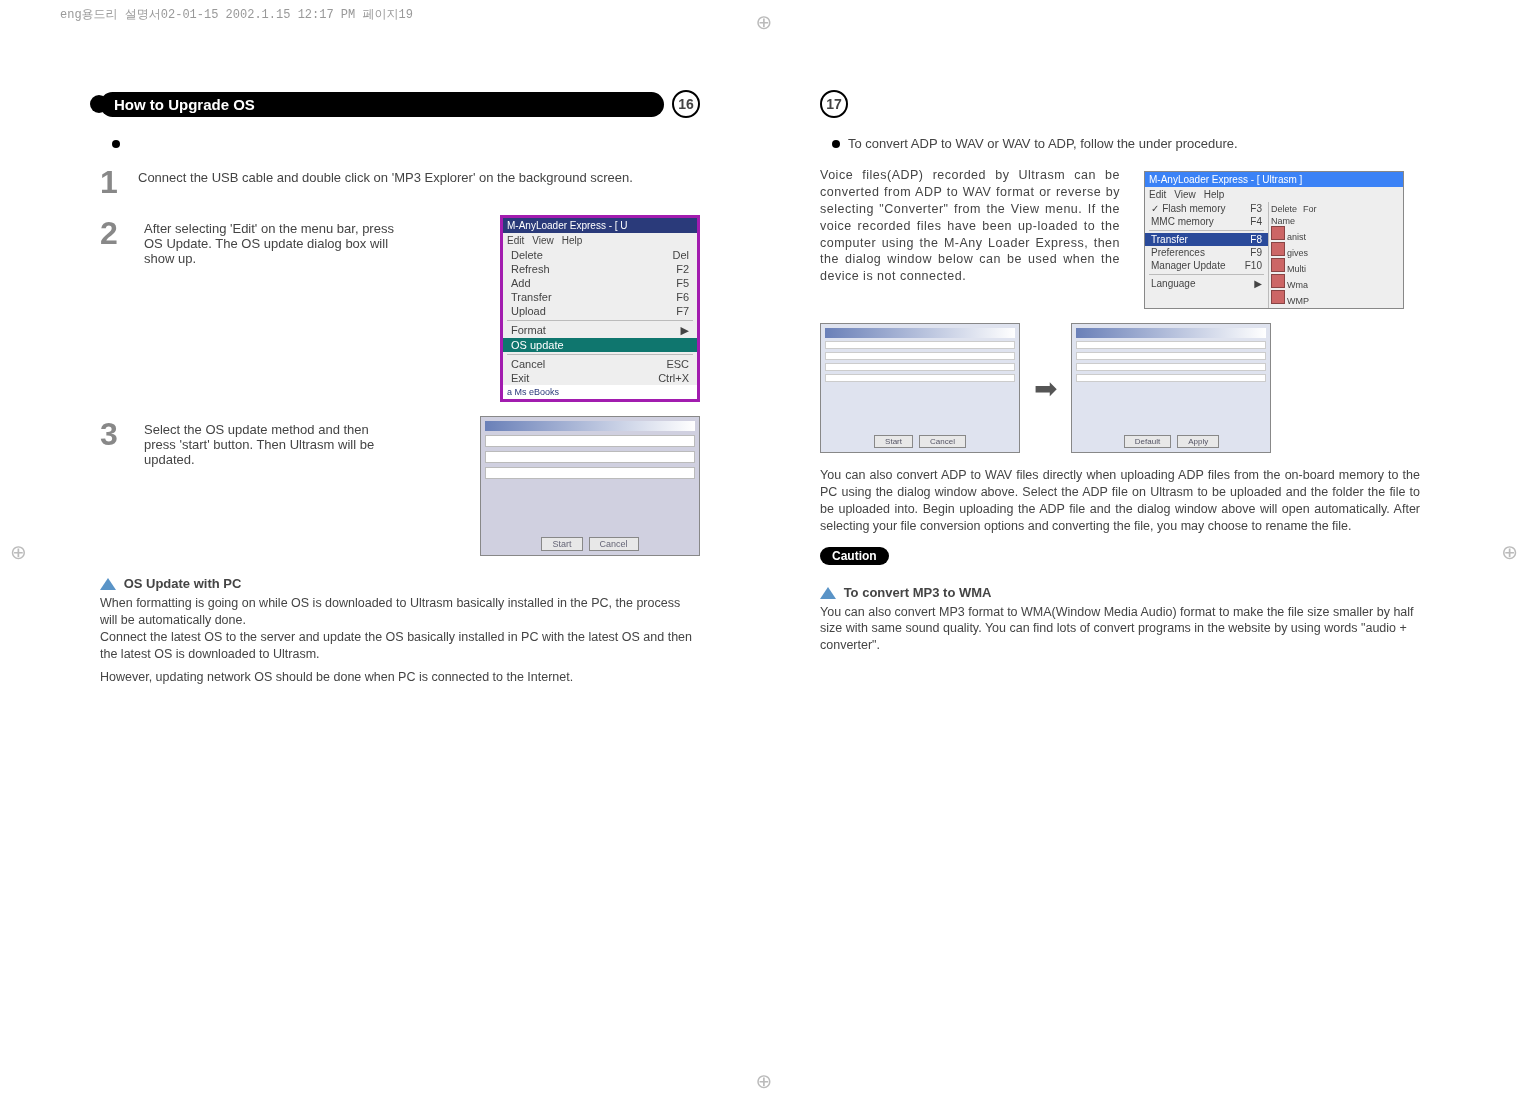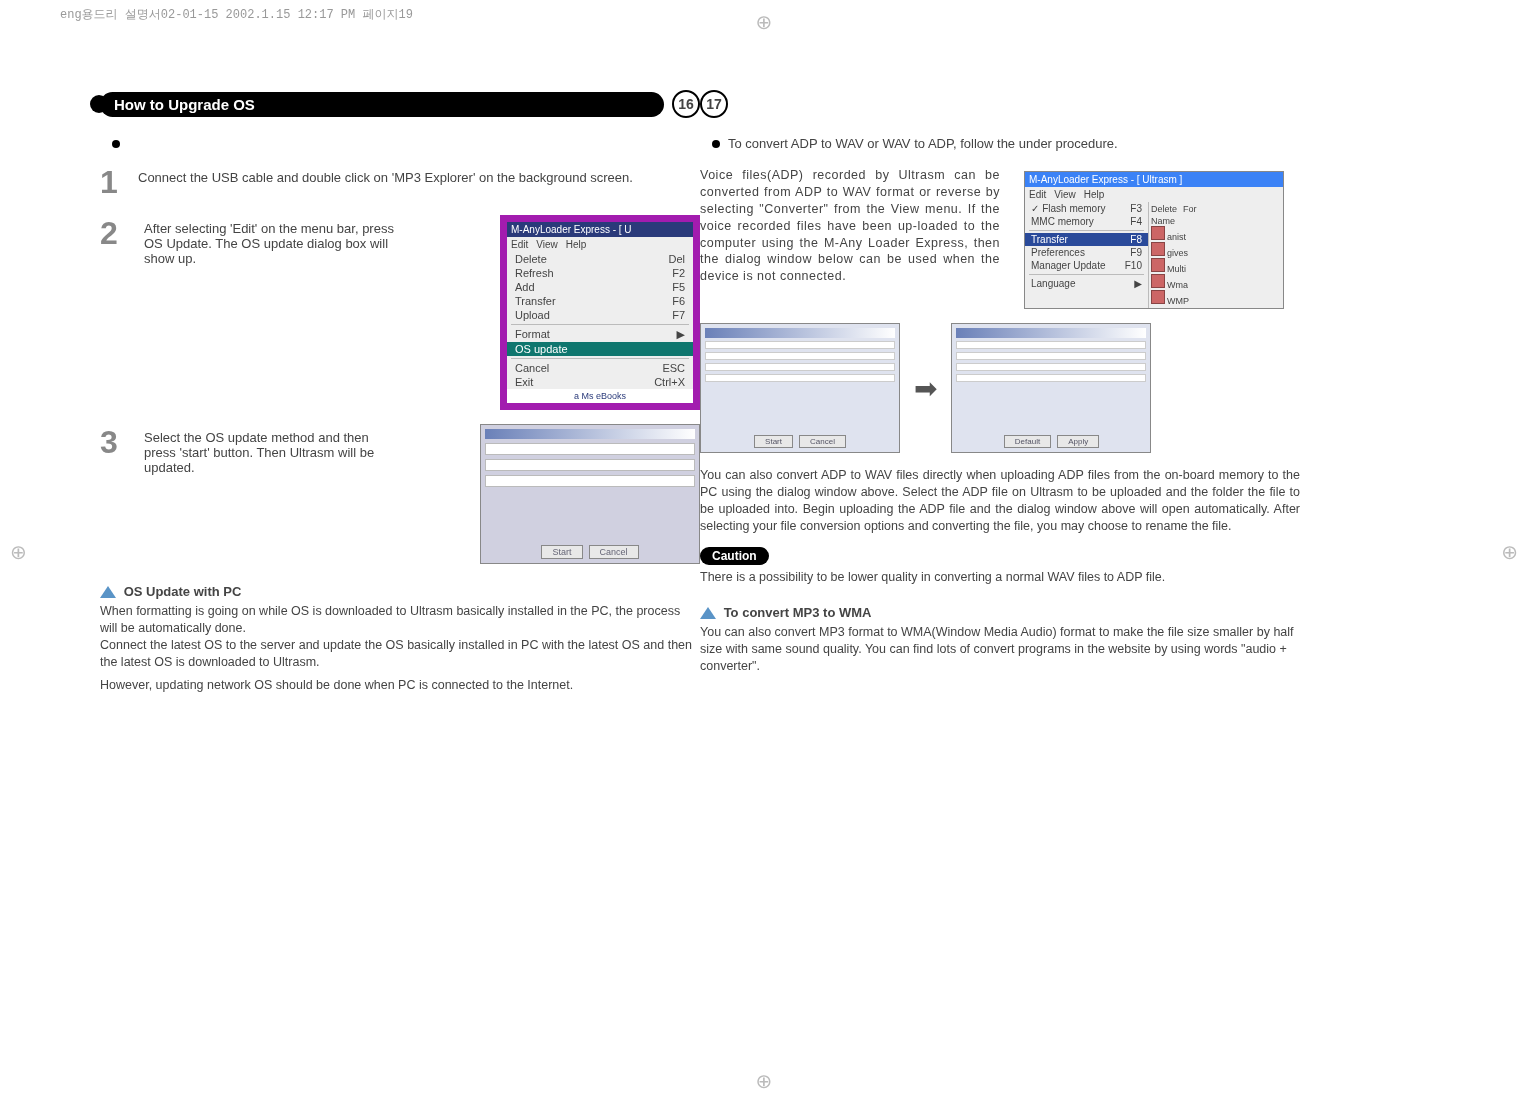--- a/index.html
+++ b/index.html
@@ -20,20 +20,21 @@
   }
   .regmark-top { position:absolute; left:50%; top:10px; transform:translateX(-50%); color:#bbb; font-size:20px;}
   .regmark-bottom { position:absolute; left:50%; bottom:10px; transform:translateX(-50%); color:#bbb; font-size:20px;}
   .regmark-left { position:absolute; left:10px; top:50%; transform:translateY(-50%); color:#bbb; font-size:20px;}
   .regmark-right { position:absolute; right:10px; top:50%; transform:translateY(-50%); color:#bbb; font-size:20px;}
   .spread {
     display: flex;
     position: absolute;
     top: 90px; left: 0; right: 0;
     padding: 0 100px;
+    gap: 120px;
   }
   .page { width: 600px; }
   .heading-bar {
     display:flex; align-items:center; gap:8px; margin-bottom:18px;
   }
   .pill {
     background:#000; color:#fff; font-weight:bold;
     font-size:15px;
     border-radius: 14px;
     padding: 4px 14px;
@@ -53,21 +54,21 @@
   .lead {
     font-size:13px; margin-left:12px; margin-bottom:16px;
     display:flex; gap:8px;
   }
   .lead .dot{width:8px;height:8px;border-radius:50%;background:#000;margin-top:4px;flex-shrink:0;}
   .step { display:flex; gap:10px; margin-bottom:14px; align-items:flex-start;}
   .step-num { font-size:32px; font-weight:bold; color:#888; font-family:Arial; width:28px;}
   .step-text { font-size:13px; padding-top:6px; }
   .arrow-right-big { font-size:28px; color:#555;}
   .dropdown-mock{
-    width:200px;border:7px solid #a21caf;background:#eee;font-size:11px;
+    width:200px;border:3px solid #a21caf;background:#eee;font-size:11px;
     margin-left:auto;
   }
   .dropdown-mock .titlebar{background:#2a3a7a;color:#fff;padding:2px 4px;font-size:10px;}
   .dropdown-mock .menubar{display:flex;gap:8px;padding:2px 4px;font-size:10px;}
   .dropdown-mock .item{display:flex;justify-content:space-between;padding:1px 8px;}
   .dropdown-mock .sep{border-top:1px solid #bbb;margin:2px 4px;}
   .dropdown-mock .hl{background:#0f766e;color:#fff;}
   .dialog-mock{
     width:220px;height:140px;border:1px solid #888;background:#d0d0e0;
     font-size:9px;color:#667;padding:4px;margin-left:auto;
@@ -175,21 +176,21 @@
           </div>
         <div class="sep"></div>
         <div class="item">
             <span>Cancel</span>
             <span>ESC</span>
           </div>
         <div class="item">
             <span>Exit</span>
             <span>Ctrl+X</span>
           </div>
-        <div style="text-align:center;font-size:9px;padding:2px 4px;color:#2a3a7a;background:#fff">a Ms eBooks</div>
+        <div style="text-align:left;font-size:9px;padding:2px 4px;color:#2a3a7a;background:#fff">a Ms eBooks</div>
       </div>
     </div>
 
     <div class="step side-by-side">
       <div class="step-num">3</div>
       <div class="step-text" style="width:260px">Select the OS update method and then press 'start' button. Then Ultrasm will be updated.</div>
       <div class="dialog-mock">
         <div class="bar"></div>
         <div class="row"></div>
         <div class="row"></div>
@@ -297,21 +298,20 @@
         <div class="btns">
           <div class="btn">Default</div>
           <div class="btn">Apply</div>
         </div>
       </div>
     </div>
 
     <div class="body-sm" style="text-align:justify">You can also convert ADP to WAV files directly when uploading ADP files from the on-board memory to the PC using the dialog window above. Select the ADP file on Ultrasm to be uploaded and the folder the file to be uploaded into. Begin uploading the ADP file and the dialog window above will open automatically. After selecting your file conversion options and converting the file, you may choose to rename the file.</div>
 
     <div class="caution-pill">Caution</div>
-    <div class="body-sm" style="margin-top:4px">There is a possibility to be lower quality in converting a normal WAV files to ADP file.</div>
 
     <div class="subhead">
       <span class="triangle-marker"></span>
       <span>To convert MP3 to WMA</span>
     </div>
     <div class="body-sm">You can also convert MP3 format to WMA(Window Media Audio) format to make the file size smaller by half size with same sound quality. You can find lots of convert programs in the website by using words "audio + converter".</div>
   </div>
 
 </div>
 

